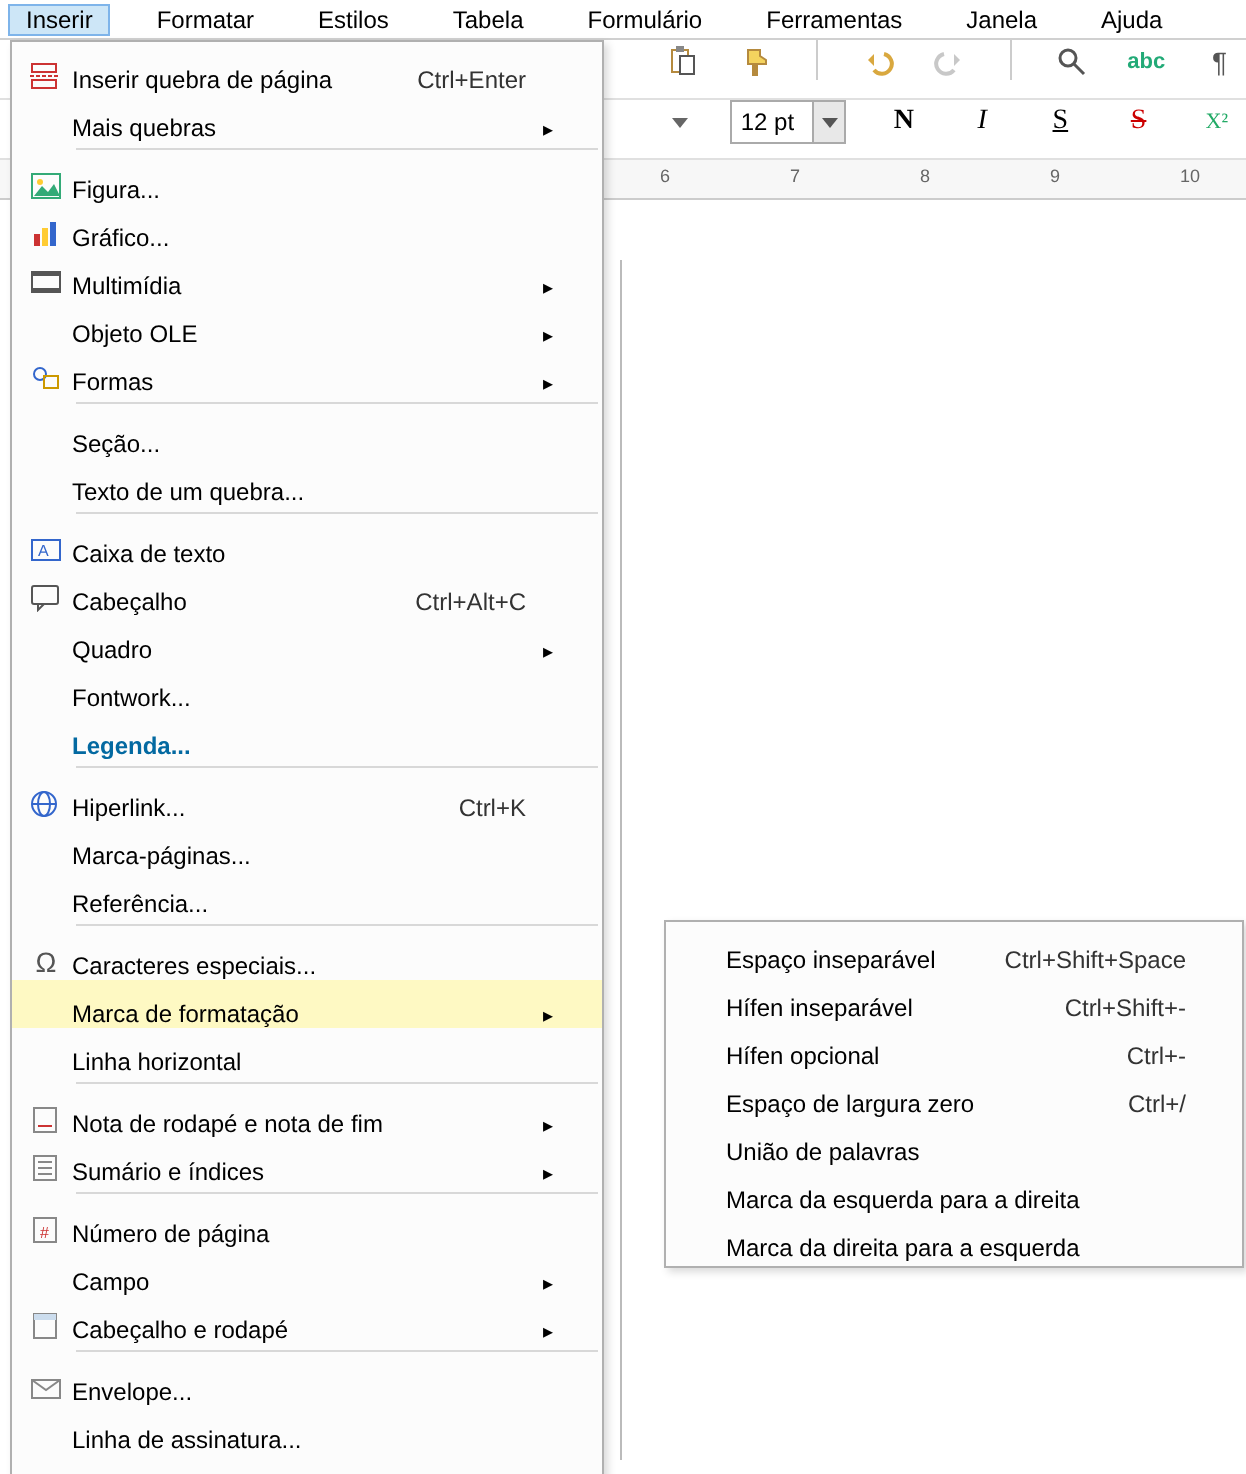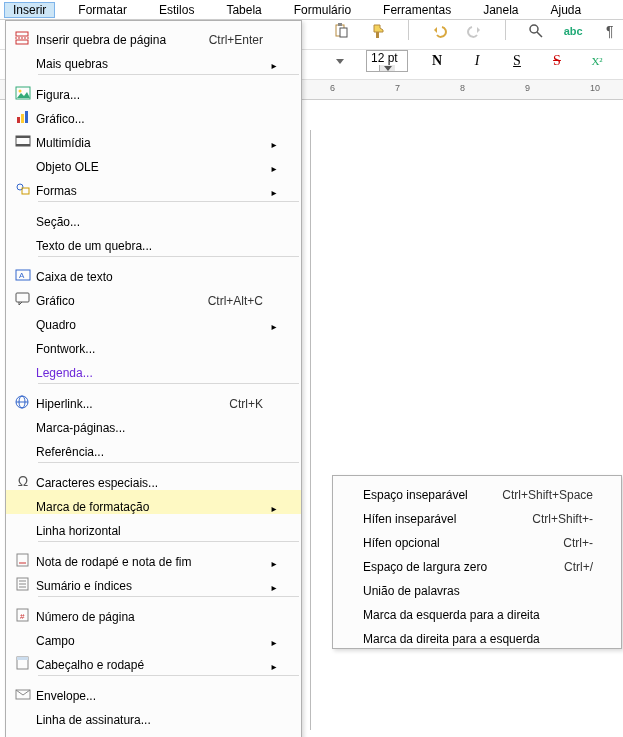--- a/index.html
+++ b/index.html
@@ -42,21 +42,21 @@
   }
   .tb-spacer { flex: 0 0 310px; }
   .tb-icon {
     width: 22px; height: 22px;
     display: flex; align-items: center; justify-content: center;
     color: #555;
   }
   .tb-sep { width: 1px; height: 20px; background: #ccc; margin: 0 3px; }
   .fontsize-combo {
     display: flex; align-items: center;
-    border: 1px solid #aaa; height: 22px; flex-direction: column;
+    border: 1px solid #aaa; height: 22px;
   }
   .fontsize-combo input {
     border: none; width: 40px; height: 20px; font-size: 12px; padding: 0 4px;
     outline: none;
   }
   .fontsize-combo .dd {
     width: 16px; height: 20px; background: #e8e8e8;
     display: flex; align-items: center; justify-content: center;
     border-left: 1px solid #aaa;
   }
@@ -93,21 +93,21 @@
     display: flex;
     align-items: flex-end;
     height: 24px;
     padding: 0 22px 0 4px;
     cursor: default;
     position: relative;
   }
   .dropdown .row.highlight {
     background: #fef9c3;
   }
-  .dropdown .row.disabled { color: #6d28d9; }
+  .dropdown .row.disabled { color: #0369a1; font-weight: bold; }
   .dropdown .icon-slot {
     width: 26px; height: 18px;
     display: flex; align-items: center; justify-content: center;
     color: #555; font-size: 13px;
   }
   .dropdown .lbl {
     flex: 1 1 auto;
     padding-right: 18px;
     white-space: nowrap;
   }
@@ -117,21 +117,21 @@
     white-space: nowrap;
   }
   .dropdown .arrow {
     width: 10px; text-align: center; font-size: 10px;
   }
   .dropdown .sep {
     height: 1px; background: #d8d8d8;
     margin: 3px 2px 3px 32px;
   }
   #menu-insert { left: 5px; top: 20px; width: 297px; }
-  #menu-sub { left: 332px; top: 475px; width: 290px; }
+  #menu-sub { left: 332px; top: 460px; width: 290px; }
 
   svg { display: block; }
 </style>
 </head>
 <body>
 
 <div class="menubar">
   <div class="menu-item active">Inserir</div>
   <div class="menu-item">Formatar</div>
   <div class="menu-item">Estilos</div>
@@ -302,21 +302,21 @@
       <span class="lbl">Caixa de texto</span>
       <span class="arrow"></span>
     </div>
     <div class="row">
       <span class="icon-slot">
         <svg width="16" height="14">
           <rect x="1" y="1" width="13" height="9" rx="1" fill="none" stroke="#555"></rect>
           <path d="M4 10v3l3-3" fill="none" stroke="#555"></path>
         </svg>
       </span>
-      <span class="lbl">Gráfico</span>
+      <span class="lbl">Cabeçalho</span>
       <span class="accel">Ctrl+Alt+C</span>
       <span class="arrow"></span>
     </div>
     <div class="row">
       <span class="icon-slot"></span>
       <span class="lbl">Quadro</span>
       <span class="arrow">▸</span>
     </div>
     <div class="row">
       <span class="icon-slot"></span>

